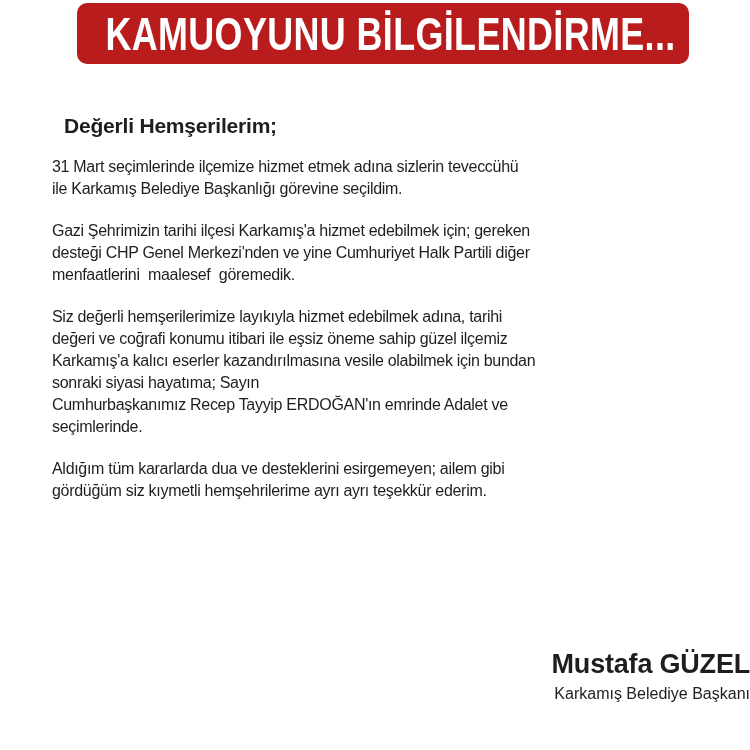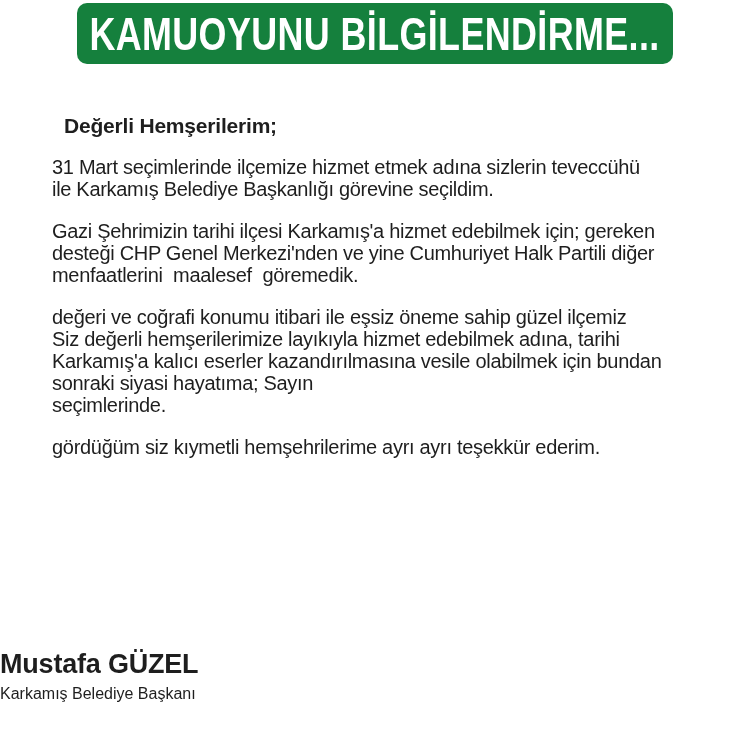--- a/index.html
+++ b/index.html
@@ -35,69 +35,71 @@
   .salutation {
     font-weight: bold;
     font-size: 21px;
     line-height: 24px;
     letter-spacing: -0.2px;
     margin-bottom: 18px;
     margin-left: 12px;
   }
   .para { margin-bottom: 20px; }
   .line {
-    font-size: 20px;
+    font-size: 16px;
     line-height: 22px;
     letter-spacing: -0.3px;
     white-space: pre;
   }
   .signature {
     position: absolute;
     left: 0; top: 646px;
     width: 750px;
-    text-align: left;
+    text-align: right;
   }
   .sig-name {
     font-weight: bold;
     font-size: 27px;
     line-height: 36px;
     letter-spacing: -0.2px;
   }
   .sig-title {
     font-size: 16px;
     line-height: 24px;
   }
 </style>
 </head>
 <body style="background: rgb(255, 255, 255); color: rgb(30, 30, 30);">
 
-<div class="banner" style="background: #15803d; color: rgb(255, 255, 255);">
+<div class="banner" style="background: #b91c1c; color: rgb(255, 255, 255); padding-left: 16px;">
   <span class="banner-text">KAMUOYUNU BİLGİLENDİRME...</span>
 </div>
 
 <div class="content">
   <div class="salutation">Değerli Hemşerilerim;</div>
   <div>
       <div class="para">
         <div class="line">31 Mart seçimlerinde ilçemize hizmet etmek adına sizlerin teveccühü</div>
         <div class="line">ile Karkamış Belediye Başkanlığı görevine seçildim.</div>
       </div>
       <div class="para">
         <div class="line">Gazi Şehrimizin tarihi ilçesi Karkamış'a hizmet edebilmek için; gereken</div>
         <div class="line">desteği CHP Genel Merkezi'nden ve yine Cumhuriyet Halk Partili diğer</div>
         <div class="line">menfaatlerini  maalesef  göremedik.</div>
       </div>
       <div class="para">
+        <div class="line">Siz değerli hemşerilerimize layıkıyla hizmet edebilmek adına, tarihi</div>
         <div class="line">değeri ve coğrafi konumu itibari ile eşsiz öneme sahip güzel ilçemiz</div>
-        <div class="line">Siz değerli hemşerilerimize layıkıyla hizmet edebilmek adına, tarihi</div>
         <div class="line">Karkamış'a kalıcı eserler kazandırılmasına vesile olabilmek için bundan</div>
         <div class="line">sonraki siyasi hayatıma; Sayın</div>
+        <div class="line">Cumhurbaşkanımız Recep Tayyip ERDOĞAN'ın emrinde Adalet ve</div>
         <div class="line">seçimlerinde.</div>
       </div>
       <div class="para">
+        <div class="line">Aldığım tüm kararlarda dua ve desteklerini esirgemeyen; ailem gibi</div>
         <div class="line">gördüğüm siz kıymetli hemşehrilerime ayrı ayrı teşekkür ederim.</div>
       </div>
     </div>
 </div>
 
 <div class="signature">
   <div class="sig-name">Mustafa GÜZEL</div>
   <div class="sig-title">Karkamış Belediye Başkanı</div>
 </div>
 

